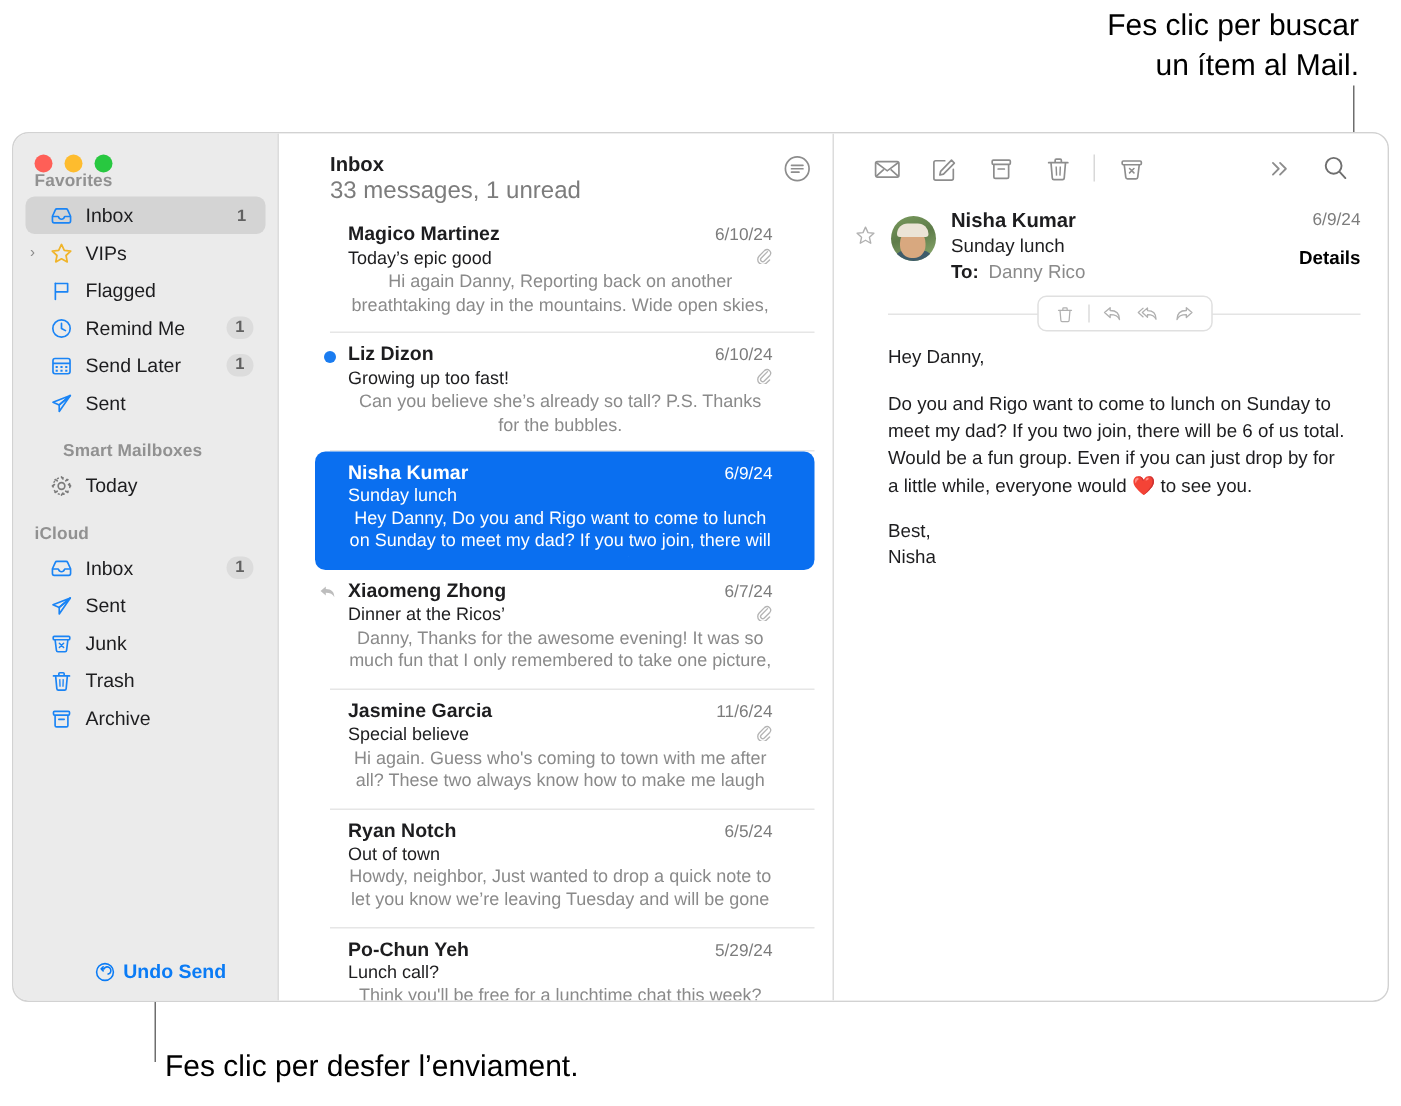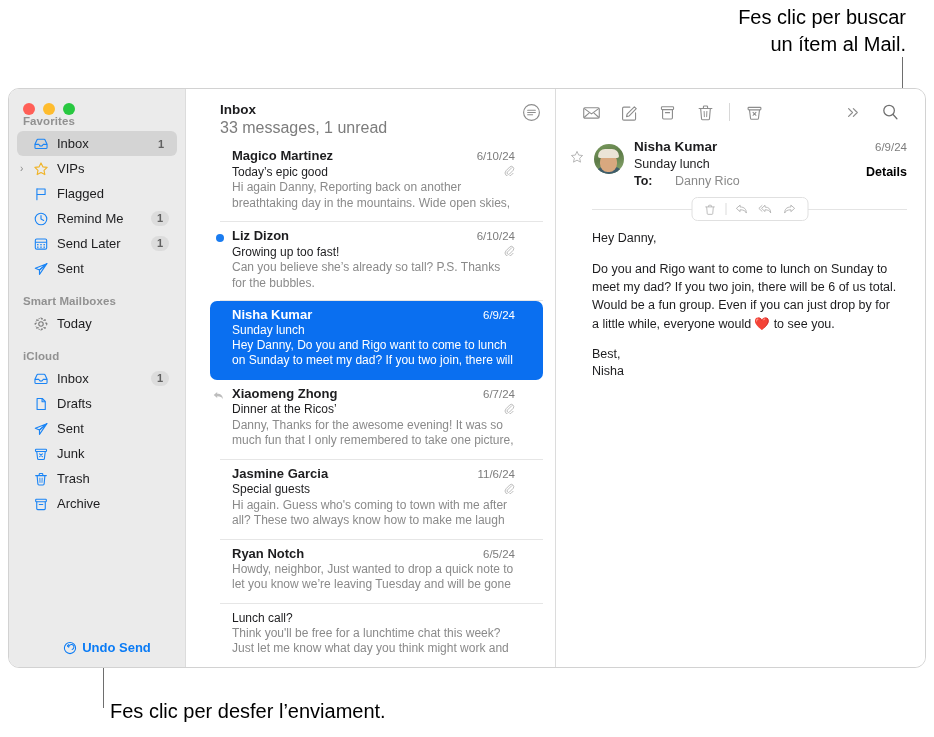--- a/index.html
+++ b/index.html
@@ -62,21 +62,21 @@
   .dot.green { background: #28c840; }
 
   .sb-section {
     font-size: 11.5px;
     color: #919191;
     font-weight: 600;
     padding: 0 0 4px 14px;
     letter-spacing: 0.1px;
   }
   #fav-section { }
-  #smart-section { margin-top: 14px; }
+  #smart-section { margin-top: 14px; margin-left: 19px; }
   #icloud-section { margin-top: 14px; }
 
   .sb-item {
     display: flex;
     align-items: center;
     height: 25px;
     margin: 0 8px;
     padding: 0 8px 0 6px;
     border-radius: 6px;
     position: relative;
@@ -144,20 +144,21 @@
     justify-content: space-between;
     height: 53px;
   }
   #list-title { font-size: 13.5px; font-weight: 700; color: #1d1d1f; }
   #list-sub { font-size: 16px; color: #7c7c7c; margin-top: 2px; }
 
   .msg-row {
     position: relative;
     padding: 6px 28px 9px 34px;
     margin: 0 12px 0 12px;
+    text-align: center;
   }
   .msg-row .sep {
     position: absolute;
     left: 22px; right: 0; bottom: 0;
     height: 1px; background: #e6e6e6;
   }
   .msg-row.selected {
     background: #0a6ff0;
     border-radius: 7px;
     padding-left: 22px;
@@ -432,30 +433,20 @@
                 <path d="M2.2 9.4 L6.3 9.4 A0.5 0.5 0 0 1 6.8 9.8 A2.3 2.3 0 0 0 11.2 9.8 A0.5 0.5 0 0 1 11.7 9.4 L15.8 9.4" fill="none" stroke="#1a84f5" stroke-width="1.25" stroke-linejoin="round"></path>
               </svg>
             </span>
             <span class="sb-label">Inbox</span>
             <span class="sb-count pill">1</span>
           </div>
           <div class="sb-item">
             <span class="sb-disclose"></span>
             <span class="sb-ico">
               <svg width="16" height="16" viewBox="0 0 18 18">
-                <path d="M4.6 2.8 L10.4 2.8 L13.8 6.2 L13.8 15.2 L4.6 15.2 Z" fill="none" stroke="#1a84f5" stroke-width="1.25" stroke-linejoin="round"></path>
-                <path d="M10.2 2.9 L10.2 6.4 L13.7 6.4" fill="none" stroke="#1a84f5" stroke-width="1.25" stroke-linejoin="round"></path>
-              </svg>
-            </span>
-            <span class="sb-label">Drafts</span>
-          </div>
-          <div class="sb-item">
-            <span class="sb-disclose"></span>
-            <span class="sb-ico">
-              <svg width="16" height="16" viewBox="0 0 18 18">
                 <path d="M15.6 3 L2.6 8.1 L7.3 10.1 L15.6 3 Z" fill="none" stroke="#1a84f5" stroke-width="1.25" stroke-linejoin="round"></path>
                 <path d="M15.6 3 L7.3 10.1 L7.3 15 L15.6 3 Z" fill="none" stroke="#1a84f5" stroke-width="1.25" stroke-linejoin="round"></path>
               </svg>
             </span>
             <span class="sb-label">Sent</span>
           </div>
           <div class="sb-item">
             <span class="sb-disclose"></span>
             <span class="sb-ico">
               <svg width="16" height="16" viewBox="0 0 18 18">
@@ -573,37 +564,44 @@
             </div>
             <div class="msg-prev">Danny, Thanks for the awesome evening! It was so much fun that I only remembered to take one picture, but at least it’s a good…</div>
             <div class="sep"></div>
           </div>
           <div class="msg-row">
             <div class="msg-top">
               <span class="msg-from">Jasmine Garcia</span>
               <span class="msg-date">11/6/24</span>
             </div>
             <div class="msg-subj">
-              <span>Special guests</span>
+              <span>Special believe</span>
               <span class="clip"><svg width="12" height="12" viewBox="0 0 16 16">
                   <path d="M11.6 5 L6 10.6 A1.9 1.9 0 0 0 8.7 13.3 L13.6 8.4 A3.2 3.2 0 0 0 9.1 3.9 L4.2 8.8 A4.5 4.5 0 0 0 10.6 15.2 L13.4 12.4" fill="none" stroke="#b4b4b4" stroke-width="1.2" stroke-linecap="round"></path>
                 </svg></span>
             </div>
             <div class="msg-prev">Hi again. Guess who's coming to town with me after all? These two always know how to make me laugh—and they’re as insepa…</div>
             <div class="sep"></div>
           </div>
           <div class="msg-row">
             <div class="msg-top">
               <span class="msg-from">Ryan Notch</span>
               <span class="msg-date">6/5/24</span>
             </div>
+            <div class="msg-subj">
+              <span>Out of town</span>
+            </div>
             <div class="msg-prev">Howdy, neighbor, Just wanted to drop a quick note to let you know we’re leaving Tuesday and will be gone for 5 nights, if yo…</div>
             <div class="sep"></div>
           </div>
           <div class="msg-row">
+            <div class="msg-top">
+              <span class="msg-from">Po-Chun Yeh</span>
+              <span class="msg-date">5/29/24</span>
+            </div>
             <div class="msg-subj">
               <span>Lunch call?</span>
             </div>
             <div class="msg-prev">Think you'll be free for a lunchtime chat this week? Just let me know what day you think might work and I'll block off my sched…</div>
           </div>
         </div>
     </div>
 
     <div id="reader">
 
@@ -668,21 +666,21 @@
         <div id="avatar">
           <div class="shirt"></div>
           <div class="face"></div>
           <div class="cap"></div>
         </div>
         <div id="hdr-text">
           <div id="hdr-name">Nisha Kumar</div>
           <div id="hdr-subject">Sunday lunch</div>
           <div id="hdr-to">
             <b>To:</b>
-            <span style="margin-left:19px;">Danny Rico</span>
+            <span style="margin-left:3px;">Danny Rico</span>
           </div>
         </div>
         <div id="hdr-right">
           <div id="hdr-date">6/9/24</div>
           <div id="details-link">Details</div>
         </div>
       </div>
 
       <div id="divider-row">
         <div id="divider-line"></div>

